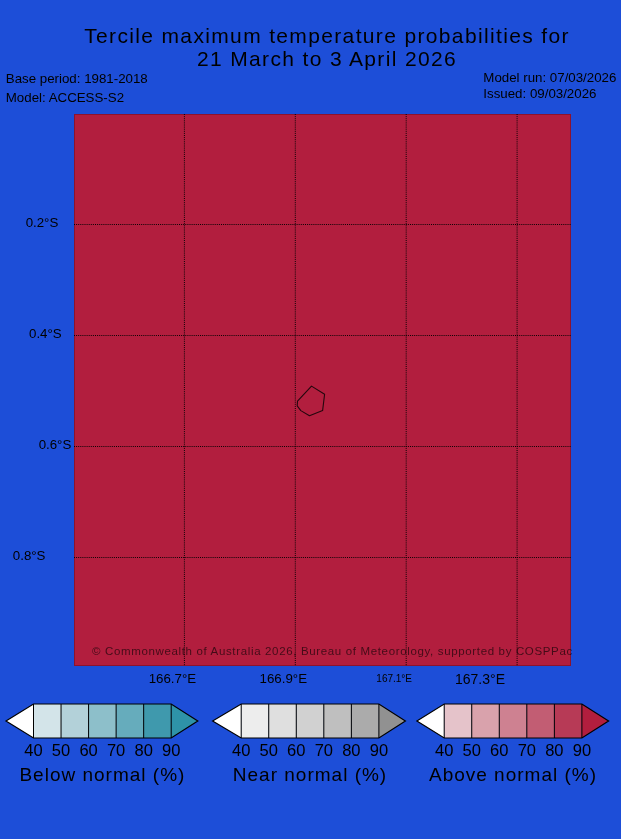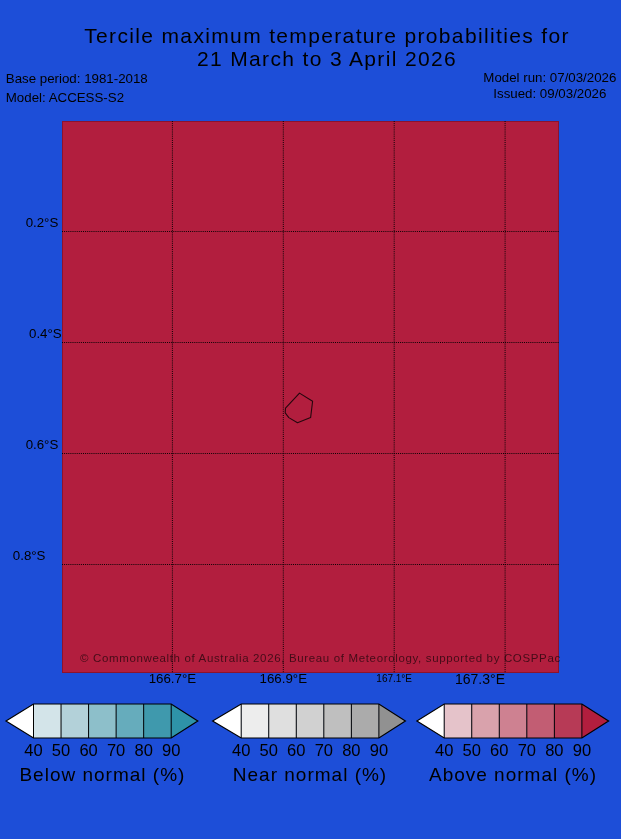--- a/index.html
+++ b/index.html
@@ -8,23 +8,23 @@
   .abs{position:absolute;}
 </style>
 </head>
 <body>
 <div id="fig">
 
   <div class="abs" style="left:0;top:24.9px;width:654px;text-align:center;font-size:21px;line-height:22.8px;letter-spacing:1.35px;">Tercile maximum temperature probabilities for<br>21 March to 3 April 2026</div>
 
   <div class="abs" style="left:5.8px;top:68.5px;font-size:13.3px;line-height:19px;">Base period: 1981-2018<br>Model: ACCESS-S2</div>
 
-  <div class="abs" style="right:4.6px;top:70.1px;font-size:13.3px;line-height:16.2px;text-align:center;">Model run: 07/03/2026<br>Issued: 09/03/2026</div>
+  <div class="abs" style="right:4.6px;top:70.1px;font-size:13.3px;line-height:16.2px;text-align:left;">Model run: 07/03/2026<br>Issued: 09/03/2026</div>
 
-  <div class="abs" style="left:62px;top:114px;width:497px;height:552px;background:#b21e3e;box-shadow:inset 0 0 0 1px rgba(70,0,16,0.35);margin-top:7px;">
+  <div class="abs" style="left:74px;top:114px;width:497px;height:552px;background:#b21e3e;box-shadow:inset 0 0 0 1px rgba(70,0,16,0.35);">
     <svg width="497" height="552" viewBox="0 0 497 552" style="position:absolute;left:0;top:0;overflow:visible;">
 
       <g stroke="#000000" stroke-opacity="0.95" stroke-width="1" stroke-dasharray="1 1.1" fill="none">
         <line x1="110.4" y1="0" x2="110.4" y2="552"></line>
         <line x1="221.3" y1="0" x2="221.3" y2="552"></line>
         <line x1="332.2" y1="0" x2="332.2" y2="552"></line>
         <line x1="443.1" y1="0" x2="443.1" y2="552"></line>
         <line x1="0" y1="110.5" x2="497" y2="110.5"></line>
         <line x1="0" y1="221.5" x2="497" y2="221.5"></line>
         <line x1="0" y1="332.5" x2="497" y2="332.5"></line>
@@ -34,21 +34,21 @@
       <path d="M237.5,272.1 L250.6,280.2 L248.6,296.6 L235.5,301.7 L226.8,296.6 L223.2,291.8 L223.5,287.2 Z" fill="none" stroke="#000000" stroke-opacity="0.8" stroke-width="1.1" stroke-linejoin="round"></path>
     </svg>
 
     <div class="abs" style="left:18px;top:530.8px;font-size:11.5px;line-height:13px;white-space:nowrap;letter-spacing:0.65px;color:rgba(0,0,0,0.62);">© Commonwealth of Australia 2026, Bureau of Meteorology, supported by COSPPac</div>
   </div>
 
   <div class="abs" style="left:0;top:216.4px;width:58.3px;text-align:right;font-size:13.3px;line-height:14.9px;">0.2°S</div>
 
   <div class="abs" style="left:18px;top:327.2px;width:58.3px;text-align:left;font-size:13.3px;line-height:14.9px;padding-left:11px;">0.4°S</div>
 
-  <div class="abs" style="left:0;top:438px;width:58.3px;text-align:right;font-size:13.3px;line-height:14.9px;">0.6°S</div>
+  <div class="abs" style="left:0;top:438px;width:58.3px;text-align:right;font-size:13.3px;line-height:14.9px;padding-left:13px;">0.6°S</div>
 
   <div class="abs" style="left:0;top:548.8px;width:58.3px;text-align:center;font-size:13.3px;line-height:14.9px;">0.8°S</div>
 
   <div class="abs" style="left:172.4px;top:671.7px;transform:translateX(-50%);font-size:13.3px;line-height:14.9px;">166.7°E</div>
 
   <div class="abs" style="left:283.3px;top:671.7px;transform:translateX(-50%);font-size:13.3px;line-height:14.9px;">166.9°E</div>
 
   <div class="abs" style="left:394.2px;top:671.7px;transform:translateX(-50%);font-size:10px;line-height:14.9px;">167.1°E</div>
 
   <div class="abs" style="left:480px;top:671.7px;transform:translateX(-50%);font-size:14px;line-height:14.9px;">167.3°E</div>

